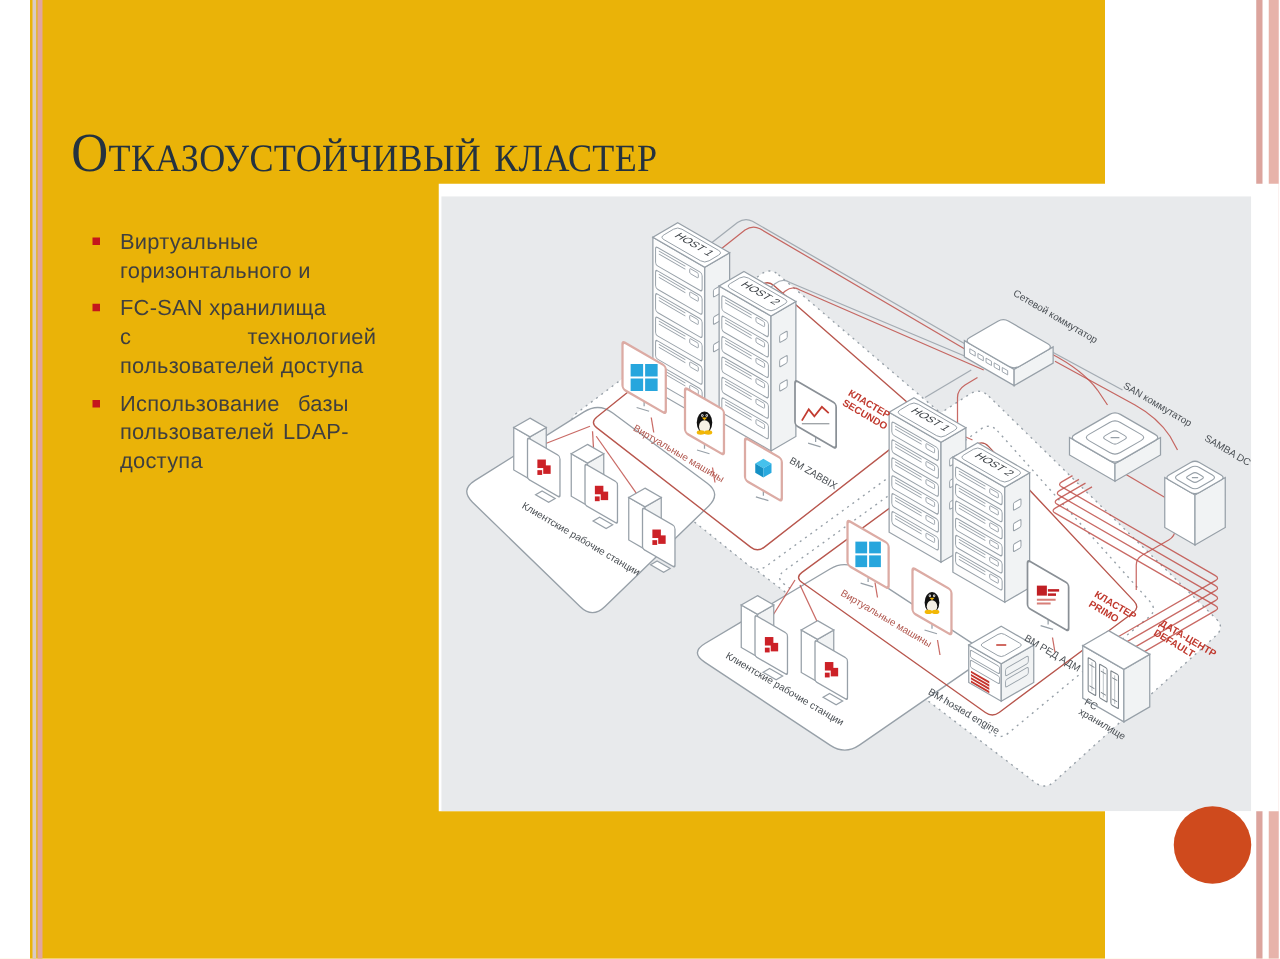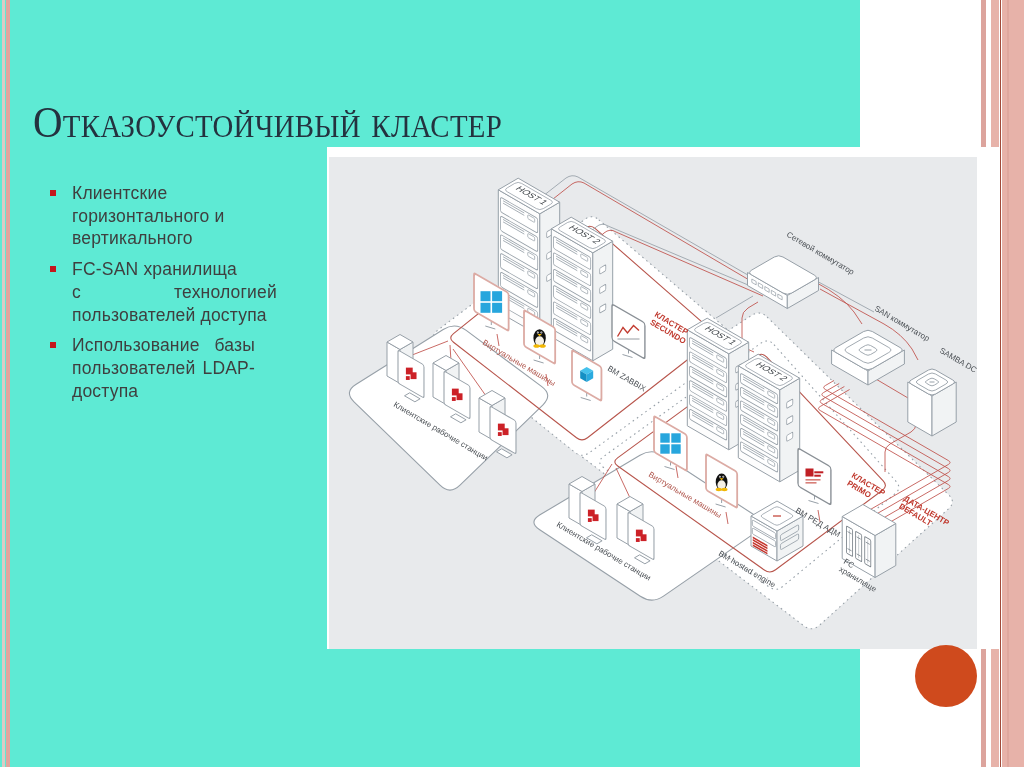--- a/index.html
+++ b/index.html
@@ -1,18 +1,18 @@
 <!DOCTYPE html>
 <html><head>
 <meta charset="utf-8">
 <style>
   * { margin:0; padding:0; box-sizing:border-box; }
   html,body { width:1024px; height:767px; overflow:hidden; background:#ffffff;
     font-family:"Liberation Sans", sans-serif; }
-  .page { position:relative; width:860px; height:767px; background:#5eead4; }
+  .page { position:relative; width:860px; height:767px; background:#eab308;margin-left:24px; }
 
   
   .stripe { position:absolute; top:0; height:767px; }
   .s-left-beige { left:2px;  width:3px; background:#d9cbc5; }
   .s-left-pink  { left:6px;  width:4px; background:#e2a59e; }
   .s-r1 { left:981px; width:5px;  background:#dca49d; }
   .s-r2 { left:991px; width:8px;  background:#e7b3aa; }
   .s-r3 { left:999.5px; width:1.6px;background:#a04a3a; }
   .s-r4 { left:1001.5px; width:22.5px; background:#e7b2a9; }
   .s-r5 { left:1007px; width:2px; background:#dfa79e; }
@@ -59,23 +59,22 @@
   <div class="stripe s-r4"></div>
   <div class="stripe s-r5"></div>
 
   <div class="content-box"></div>
 
   <h1 class="title">Отказоустойчивый кластер</h1>
 
   <div class="bullets">
 <div class="bullet-item" style="width:150px">
 <span class="bullet-marker"></span>
-<div class="bline">Клиентские</div>
+<div class="bline">Виртуальные</div>
 <div class="bline">горизонтального и</div>
-<div class="bline">вертикального</div>
 </div>
 <div class="bullet-item" style="width:205px">
 <span class="bullet-marker"></span>
 <div class="bline">FC-SAN хранилища</div>
 <div class="bline j">с технологией</div>
 <div class="bline">пользователей доступа</div>
 </div>
 <div class="bullet-item" style="width:183px">
 <span class="bullet-marker"></span>
 <div class="bline j">Использование базы</div>

